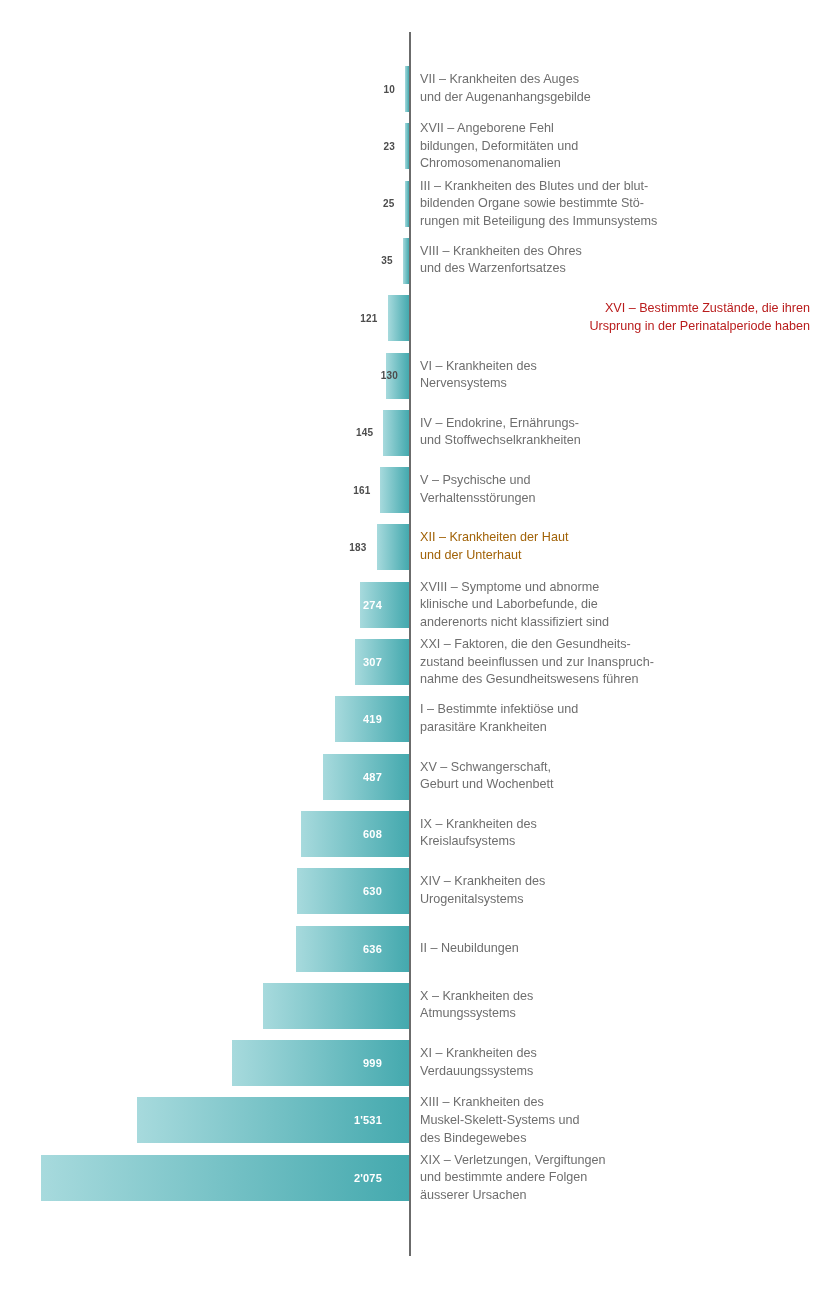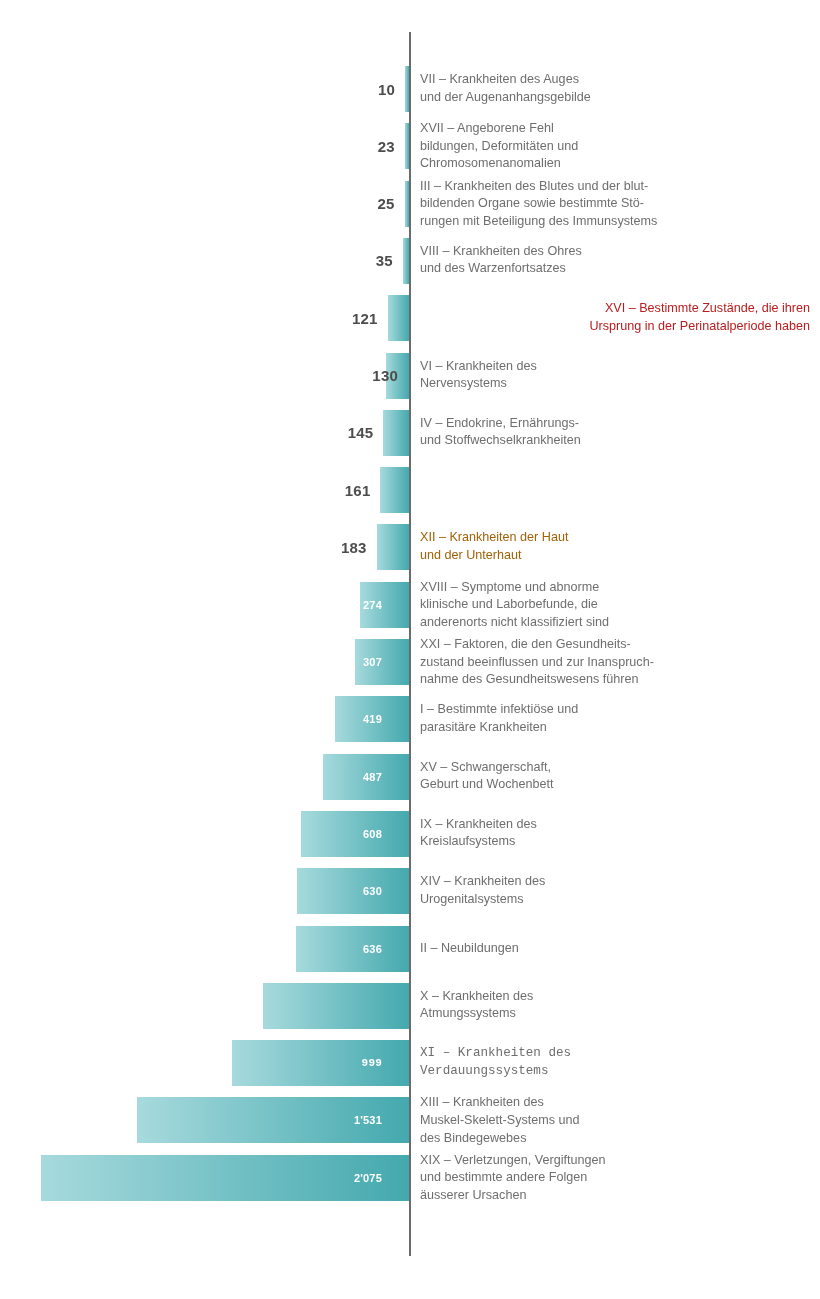--- a/index.html
+++ b/index.html
@@ -65,21 +65,21 @@
 
   
   .value-outside {
     position: absolute;
     top: 0;
     height: 100%;
     display: flex;
     align-items: center;
     justify-content: flex-end;
     color: #4d4d4d;
-    font-size: 15px;
+    font-size: 10px;
     font-weight: bold;
     letter-spacing: 0.2px;
     white-space: nowrap;
   }
 
   
   .cat-label {
     position: absolute;
     left: 420px;
     top: 50%;
@@ -139,20 +139,22 @@
       </div>
       <div class="bar-row" style="top: 409.8px; height: 46px;">
         <div class="bar" style="width: 25.7157px; left: 383.284px; background-image: linear-gradient(to right, rgb(167, 218, 221) 0%, rgb(68, 169, 174) 100%);"></div>
         <div class="value-outside" style="color: rgb(77, 77, 77); right: 446.716px;">145</div>
         <div class="cat-label" style="color: rgb(110, 110, 110);">IV – Endokrine, Ernährungs-
 und Stoffwechselkrankheiten</div>
       </div>
       <div class="bar-row" style="top: 467.1px; height: 46px;">
         <div class="bar" style="width: 28.5533px; left: 380.447px; background-image: linear-gradient(to right, rgb(167, 218, 221) 0%, rgb(68, 169, 174) 100%);"></div>
         <div class="value-outside" style="color: rgb(77, 77, 77); right: 449.553px;">161</div>
+        <div class="cat-label" style="color: rgb(110, 110, 110);">V – Psychische und
+Verhaltensstörungen</div>
       </div>
       <div class="bar-row" style="top: 524.4px; height: 46px;">
         <div class="bar" style="width: 32.4549px; left: 376.545px; background-image: linear-gradient(to right, rgb(167, 218, 221) 0%, rgb(68, 169, 174) 100%);"></div>
         <div class="value-outside" style="color: rgb(77, 77, 77); right: 453.455px;">183</div>
         <div class="cat-label" style="color: #a16207;">XII – Krankheiten der Haut
 und der Unterhaut</div>
       </div>
       <div class="bar-row" style="top: 581.7px; height: 46px;">
         <div class="bar" style="width: 48.5937px; left: 360.406px; background-image: linear-gradient(to right, rgb(167, 218, 221) 0%, rgb(68, 169, 174) 100%);"></div>
         <div class="value-inside" style="color: rgb(255, 255, 255);">274</div>
@@ -195,21 +197,21 @@
         <div class="bar" style="width: 112.794px; left: 296.206px; background-image: linear-gradient(to right, rgb(167, 218, 221) 0%, rgb(68, 169, 174) 100%);"></div>
         <div class="value-inside" style="color: rgb(255, 255, 255);">636</div>
         <div class="cat-label" style="color: rgb(110, 110, 110);">II – Neubildungen</div>
       </div>
       <div class="bar-row" style="top: 982.8px; height: 46px;">
         <div class="bar" style="width: 146.313px; left: 262.687px; background-image: linear-gradient(to right, rgb(167, 218, 221) 0%, rgb(68, 169, 174) 100%);"></div>
         <div class="value-inside" style="color: rgb(255, 255, 255); margin-top: 40px;">825</div>
         <div class="cat-label" style="color: rgb(110, 110, 110);">X – Krankheiten des
 Atmungssystems</div>
       </div>
-      <div class="bar-row" style="top: 1040.1px; height: 46px; font-family: Liberation Mono, monospace;">
+      <div class="bar-row" style="top: 1040.1px; height: 46px;">
         <div class="bar" style="width: 177.172px; left: 231.828px; background-image: linear-gradient(to right, rgb(167, 218, 221) 0%, rgb(68, 169, 174) 100%);"></div>
         <div class="value-inside" style="color: rgb(255, 255, 255);">999</div>
         <div class="cat-label" style="color: rgb(110, 110, 110);">XI – Krankheiten des
 Verdauungssystems</div>
       </div>
       <div class="bar-row" style="top: 1097.4px; height: 46px;">
         <div class="bar" style="width: 271.522px; left: 137.478px; background-image: linear-gradient(to right, rgb(167, 218, 221) 0%, rgb(68, 169, 174) 100%);"></div>
         <div class="value-inside" style="color: rgb(255, 255, 255);">1'531</div>
         <div class="cat-label" style="color: rgb(110, 110, 110);">XIII – Krankheiten des
 Muskel-Skelett-Systems und

